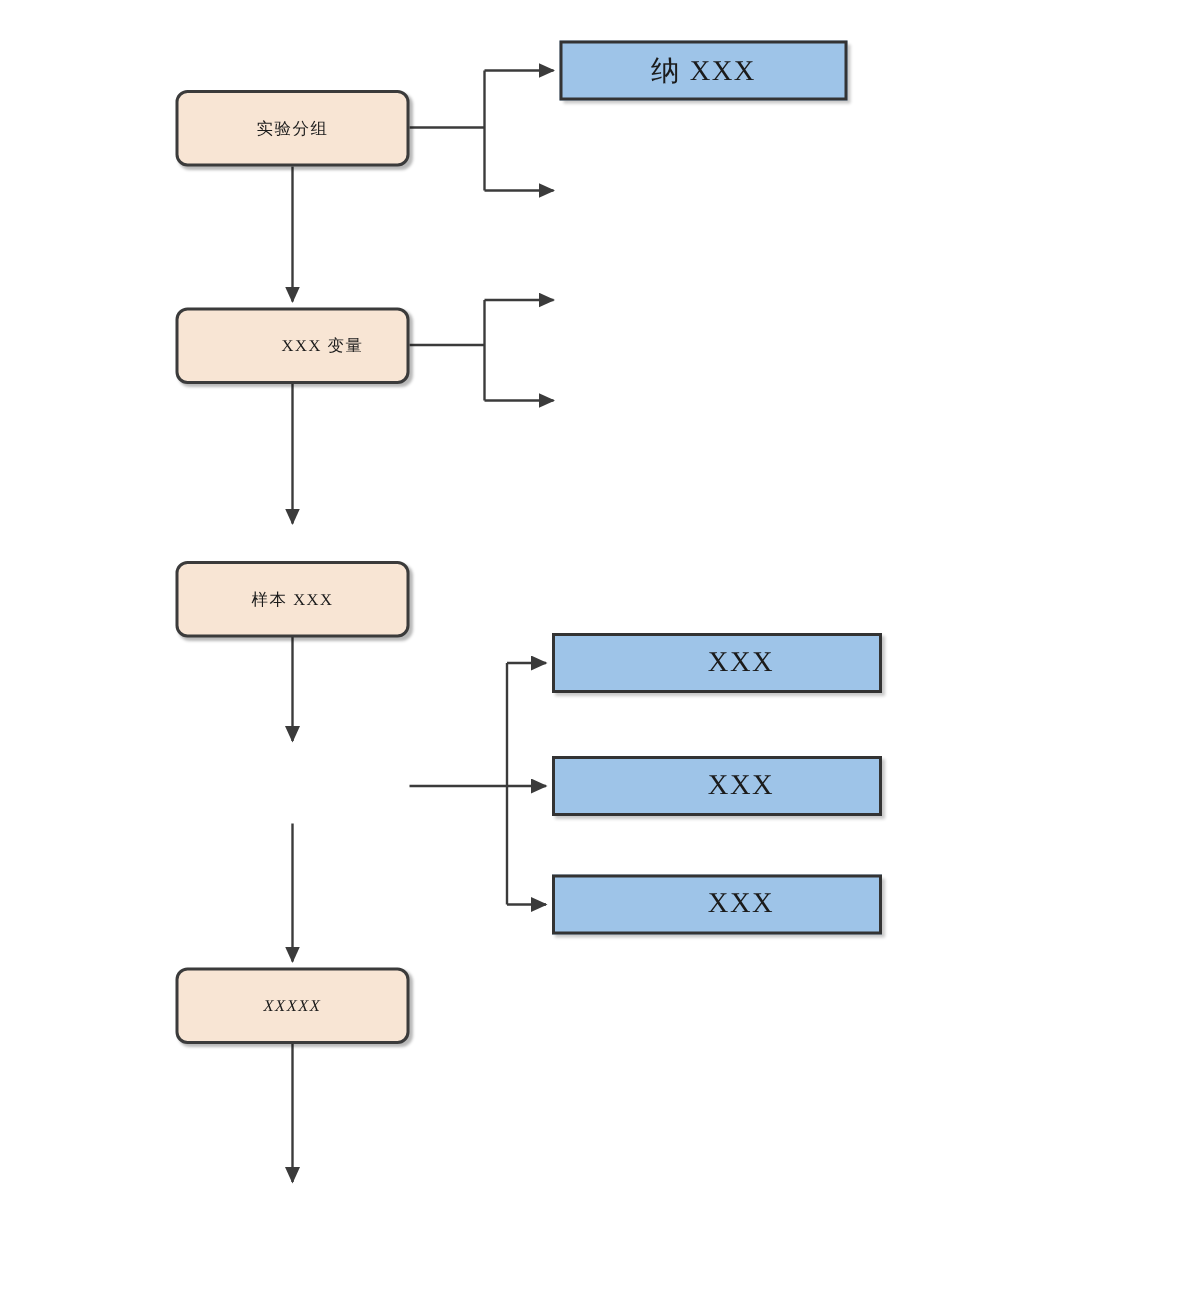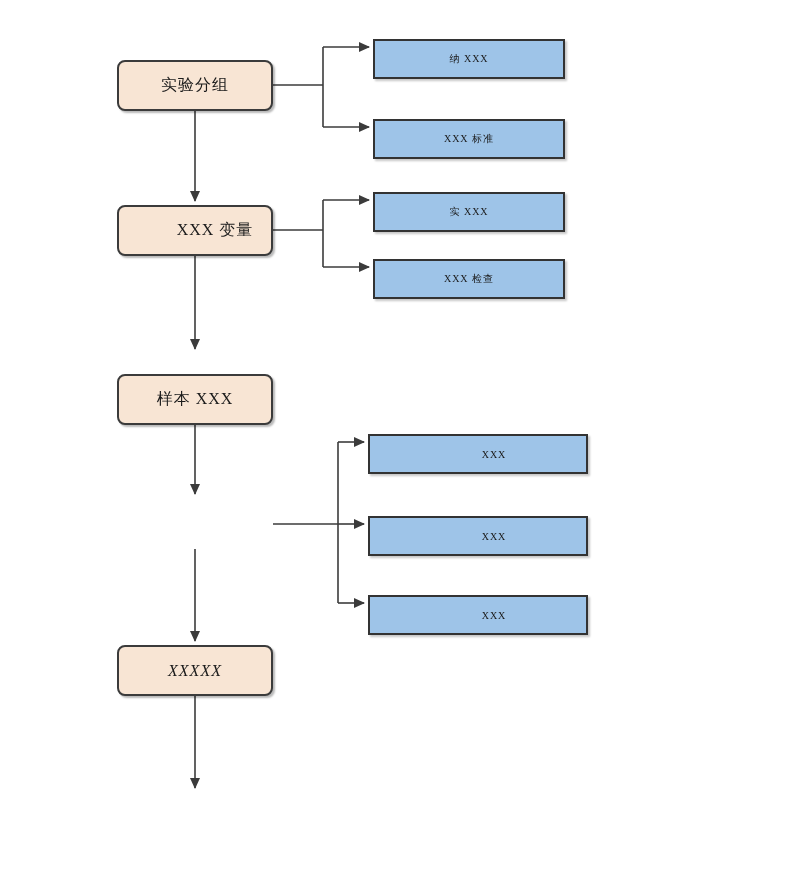--- a/index.html
+++ b/index.html
@@ -40,39 +40,38 @@
     width:156px;
     height:51px;
     box-sizing:border-box;
     background:var(--process-fill);
     border:2px solid var(--process-border);
     border-radius:8px;
     box-shadow:2px 2px 2px rgba(0,0,0,0.28);
     display:flex;
     align-items:center;
     justify-content:center;
-    font-size:16px;
+    font-size:11px;
     letter-spacing:1px;
     color:var(--text);
     white-space:nowrap;
   }
   .branch-box{
     position:absolute;
     box-sizing:border-box;
     background:var(--item-fill);
     border:2px solid var(--item-border);
     box-shadow:2px 2px 2px rgba(0,0,0,0.22);
     display:flex;
     align-items:center;
     justify-content:center;
-    font-size:10px;
+    font-size:19px;
     letter-spacing:1px;
     color:var(--text);
     white-space:nowrap;
-    margin-top:12px;
   }
   .branch-a{left:373px;width:192px;height:40px;}
   .branch-b{left:368px;width:220px;height:40px;padding-left:32px;}
 </style>
 </head>
 <body>
 
 <div class="canvas">
 
   <svg class="connectors" width="790" height="875" viewBox="0 0 790 875" aria-hidden="true">
@@ -104,20 +103,17 @@
     <path class="link" d="M338 524 L364 524" marker-end="url(#arrow)"></path>
     <path class="link" d="M338 603 L364 603" marker-end="url(#arrow)"></path>
   </svg>
 
   <div class="process-box" style="left:117px;top:60px;">实验分组</div>
   <div class="process-box" style="left:117px;top:205px;padding-left:40px;">XXX 变量</div>
   <div class="process-box" style="left:117px;top:374px;">样本 XXX</div>
   <div class="process-box" style="left:117px;top:645px;font-style:italic;">XXXXX</div>
 
   <div class="branch-box branch-a" style="top:27px;">纳 XXX</div>
-  <div class="branch-box branch-a" style="top:107px;">XXX 标准</div>
-  <div class="branch-box branch-a" style="top:180px;">实 XXX</div>
-  <div class="branch-box branch-a" style="top:247px;">XXX 检查</div>
   <div class="branch-box branch-b" style="top:422px;">XXX</div>
   <div class="branch-box branch-b" style="top:504px;">XXX</div>
   <div class="branch-box branch-b" style="top:583px;">XXX</div>
 
 </div>
 
 </body></html>

